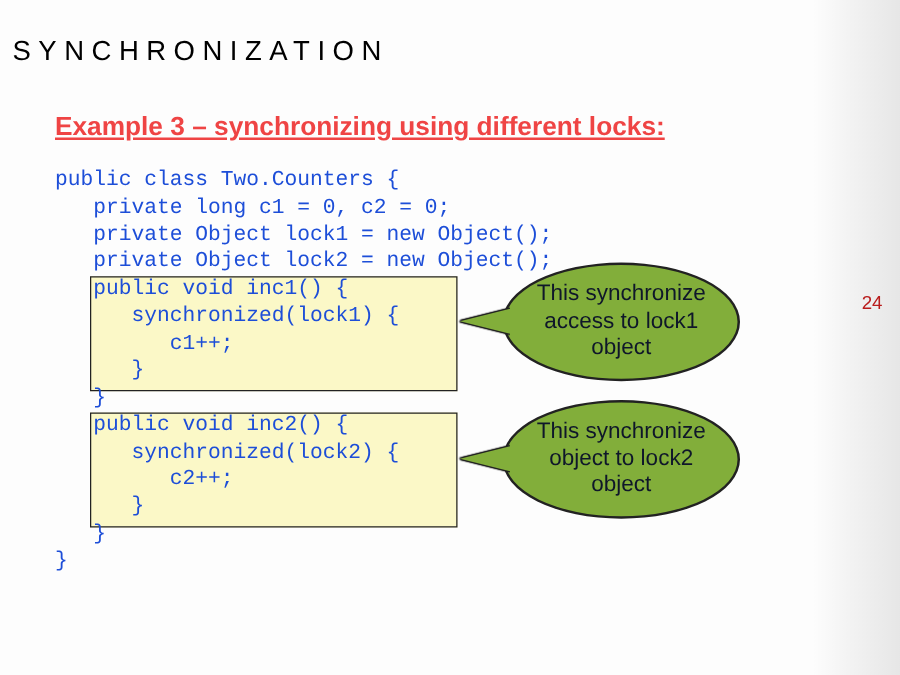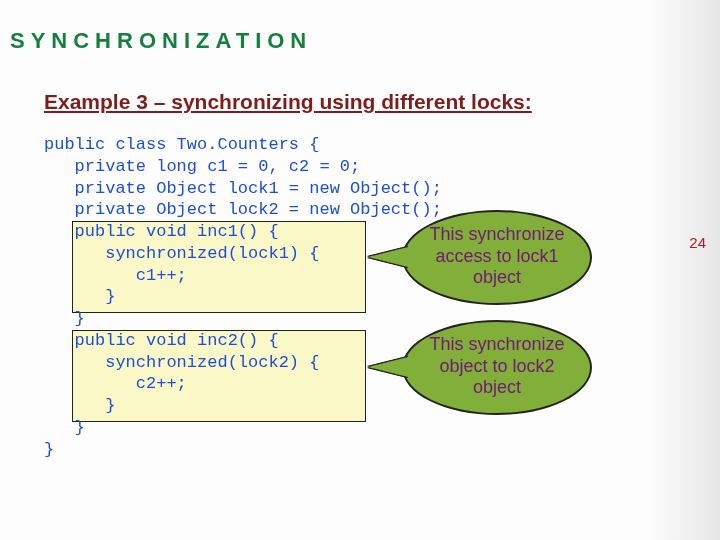--- a/index.html
+++ b/index.html
@@ -16,51 +16,51 @@
     right: 0; top: 0;
     width: 70px; height: 540px;
     background: linear-gradient(to right, rgba(0,0,0,0) 0%, rgba(0,0,0,0.04) 40%, rgba(0,0,0,0.09) 100%);
     pointer-events: none;
   }
   .header {
     position: absolute;
     left: 10px; top: 28px;
     font-size: 22px;
     letter-spacing: 6px;
-    color: #15803d;
-    font-weight: 700;
+    color: #000000;
+    font-weight: 400;
   }
   .subhead {
     position: absolute;
     left: 44px; top: 90px;
     font-size: 21px;
     font-weight: bold;
     text-decoration: underline;
-    color: #7f1d1d;
+    color: #ef4444;
   }
   .code-wrap {
     position: absolute;
     left: 44px; top: 134px;
     font-family: "Courier New", monospace;
     font-size: 17px;
     line-height: 1.28;
     color: #1d4ed8;
     white-space: pre;
   }
   .hl-box {
     position: absolute;
     background: #fbf8c7;
     border: 1px solid #222;
   }
   .hl-box-1 { left: 72px; top: 221px; width: 294px; height: 92px; }
   .hl-box-2 { left: 72px; top: 330px; width: 294px; height: 92px; }
 
   .callout {
     position: absolute;
-    color: #701a75;
+    color: #0f172a;
     font-family: Arial, sans-serif;
     font-size: 18px;
     text-align: center;
     line-height: 1.2;
   }
   .callout .bubble {
     position: relative;
     background: #82ae3a;
     border: 2px solid #222;
     border-radius: 50% / 50%;

